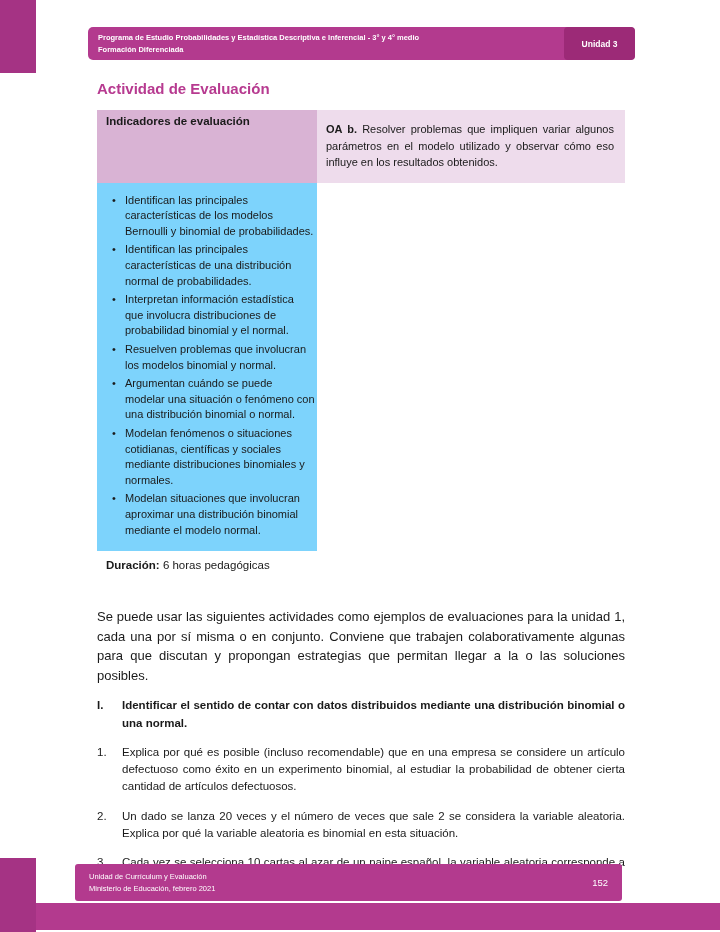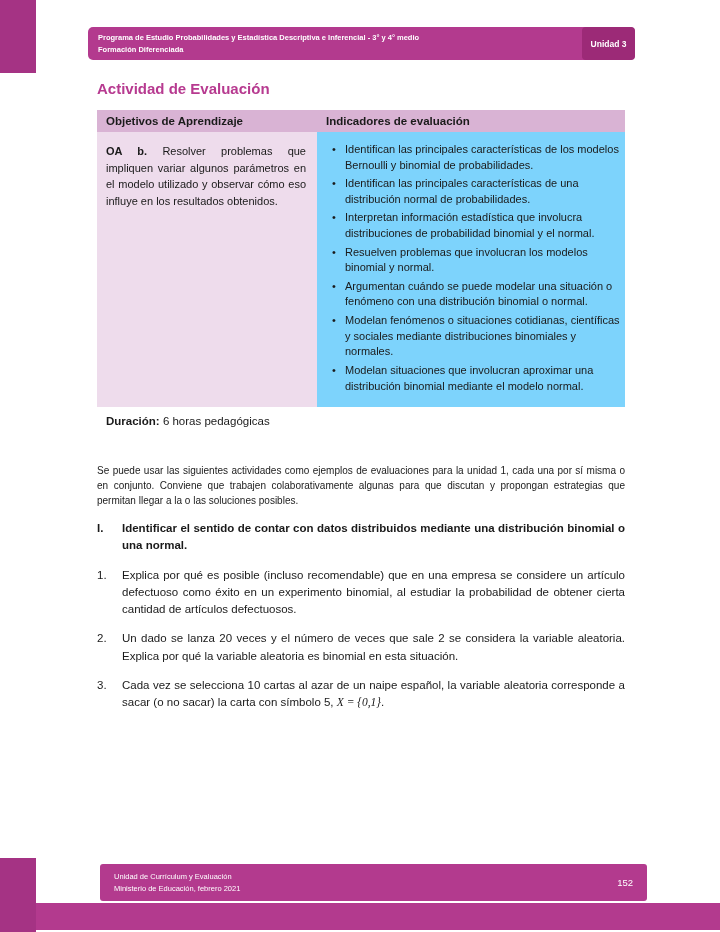--- a/index.html
+++ b/index.html
@@ -30,21 +30,21 @@
     background: var(--magenta, #b33a8e);
     border-radius: 5px;
     display: flex; align-items: center;
     padding: 0 78px 0 10px;
   }
   .top-bar .ht {
     color: #fff; font-size: 7.5px; line-height: 1.55; font-weight: bold;
   }
   .unit-badge {
     position: absolute; right: 0; top: 0;
-    height: 33px; width: 53px;
+    height: 33px; width: 71px;
     background: var(--magenta-dark, #9c2a77);
     border-radius: 4px;
     color: #fff; font-size: 8.5px; font-weight: bold;
     display: flex; align-items: center; justify-content: center;
   }
 
   
   .content { position: absolute; left: 97px; top: 80px; width: 528px; }
   .page-title {
     margin: 0 0 13px; font-size: 15px; font-weight: bold;
@@ -63,31 +63,31 @@
     text-align: justify; line-height: 1.5;
   }
   .cell-left p { margin: 11px 0 0; }
   .cell-right { background: #7dd3fc; padding: 0 2px 10px 13px; line-height: 1.42; }
   .cell-right ul { list-style: none; margin: 10px 0 0; padding: 0; }
   .cell-right li { position: relative; padding-left: 15px; margin-bottom: 3px; }
   .cell-right li::before { content: "\2022"; position: absolute; left: 2px; }
 
   .duracion { margin: 8px 0 0; padding-left: 9px; font-size: 11.5px; }
 
-  .intro { margin: 36px 0 0; font-size: 10px; line-height: 1.5; text-align: justify; }
+  .intro { margin: 36px 0 0; font-size: 13px; line-height: 1.5; text-align: justify; }
 
   .num-item { display: flex; margin-top: 12px; font-size: 11.5px; line-height: 1.5; }
   .num-item .marker { flex: 0 0 25px; width: 25px; }
   .num-item .itext { flex: 1; text-align: justify; }
   .section-head { font-weight: bold; }
   .math { font-family: "Liberation Serif", serif; font-style: italic; }
 
   
   .footer-bar {
-    position: absolute; left: 100px; bottom: 31px;
+    position: absolute; left: 75px; bottom: 31px;
     width: 547px; height: 37px;
     background: var(--magenta, #b33a8e);
     border-radius: 3px;
     display: flex; align-items: center;
     padding: 0 14px;
     color: #fff;
   }
   .footer-bar .ft { flex: 1; font-size: 7.5px; line-height: 1.6; }
   .page-num { font-size: 9.5px; }
   .bottom-band {
@@ -108,21 +108,20 @@
       <div>Formación Diferenciada</div>
     </div>
     <div class="unit-badge">Unidad 3</div>
   </header>
 
   <main class="content">
 
     <h1 class="page-title">Actividad de Evaluación</h1>
 
     <section class="oa-table">
-      <div class="cell-h">Objetivos de Aprendizaje</div>
       <div class="cell-h">Indicadores de evaluación</div>
 
       <div class="cell-left">
         <p><strong>OA b.</strong> <span>Resolver problemas que impliquen variar algunos parámetros en el modelo utilizado y observar cómo eso influye en los resultados obtenidos.</span></p>
       </div>
 
       <div class="cell-right">
         <ul>
           <li>Identifican las principales características de los modelos Bernoulli y binomial de probabilidades.</li>
           <li>Identifican las principales características de una distribución normal de probabilidades.</li>

